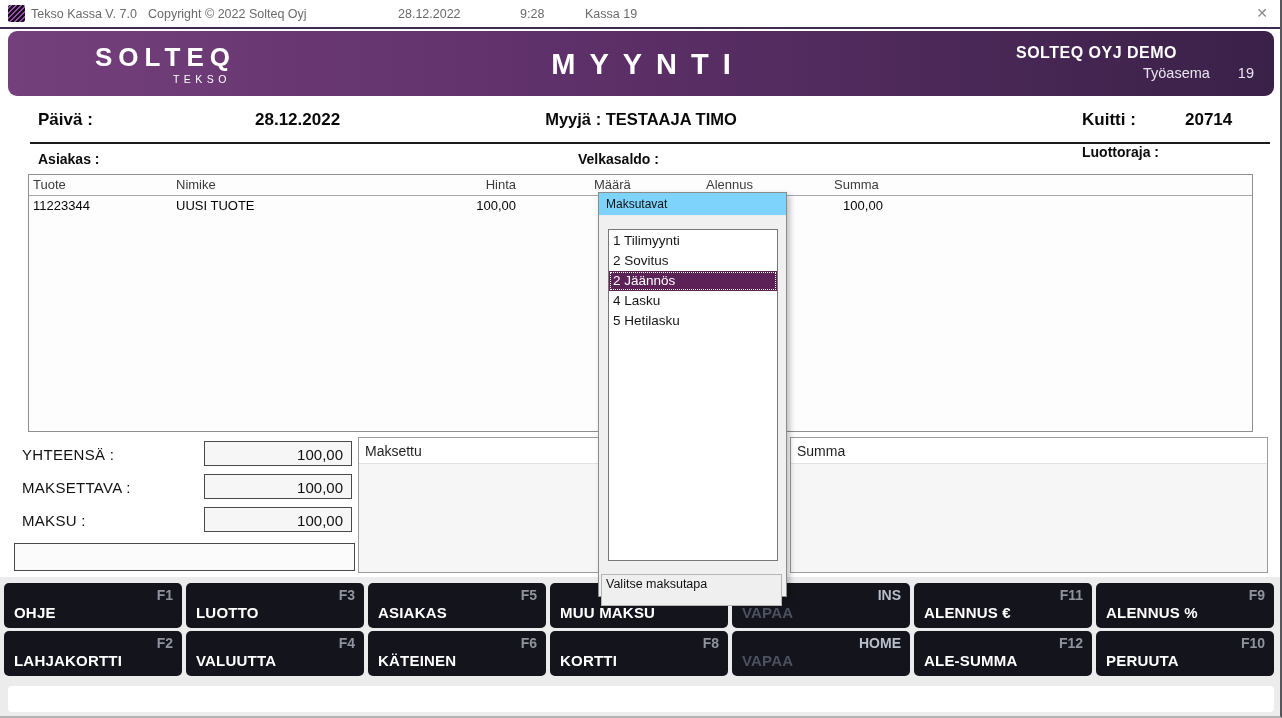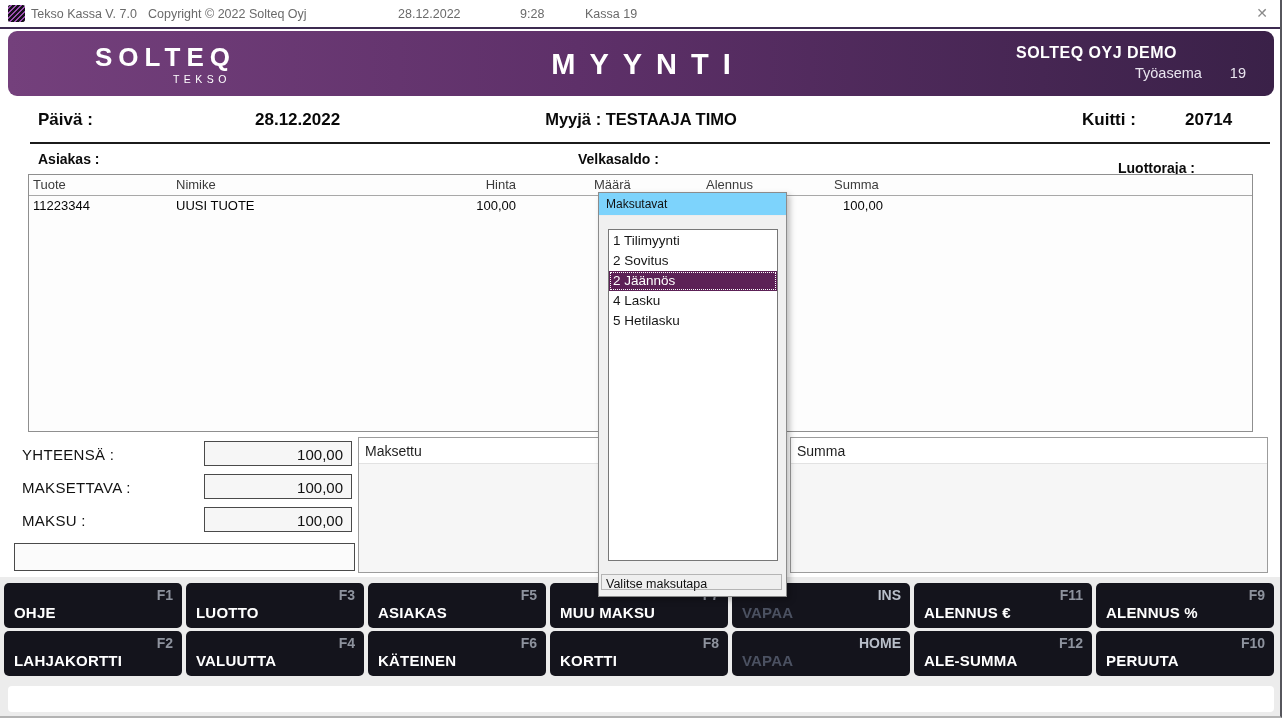--- a/index.html
+++ b/index.html
@@ -21,32 +21,32 @@
   
   .brand { position:absolute; left:8px; top:31px; width:1266px; height:65px; border-radius:9px;
            background:linear-gradient(90deg,#74407c 0%, #5e3069 45%, #3a2148 100%); color:#fff; }
   .logo { position:absolute; left:87px; top:11px; display:inline-block; }
   .logo-main { font-size:26px; font-weight:600; letter-spacing:6px; }
   .logo-sub { font-size:10.5px; letter-spacing:4.5px; text-align:right; padding-right:5px; margin-top:0; }
   .screen-title { position:absolute; left:0; right:0; top:17px; text-align:center;
                   font-size:29px; font-weight:bold; letter-spacing:14px; text-indent:14px; }
   .brand-right { position:absolute; right:0; top:13px; text-align:right; }
   .company { font-size:16px; font-weight:700; letter-spacing:.5px; padding-right:97px; }
-  .workstation { font-size:14.5px; color:#e9e5ef; margin-top:3px; padding-right:28px; }
+  .workstation { font-size:14.5px; color:#e9e5ef; margin-top:3px; padding-right:20px; }
   .workstation .ws-num { margin-left:28px; }
 
   
   .lbl-bold { position:absolute; font-weight:bold; font-size:17px; color:#090909; white-space:nowrap; }
   .paiva-l { left:38px; top:110px; } .paiva-v { left:255px; top:110px; }
   .seller-row { position:absolute; left:0; top:110px; width:1282px; text-align:center;
                 font-weight:bold; font-size:16.5px; color:#090909; }
   .kuitti-l { left:1082px; top:110px; } .kuitti-v { left:1185px; top:110px; }
   .info-sep { position:absolute; left:30px; top:142px; width:1240px; height:2px; background:#1b1b1b; }
   .lbl-small { position:absolute; font-weight:bold; font-size:14px; color:#0b0b0b; white-space:nowrap; }
-  .asiakas { left:38px; top:151px; } .velkasaldo { left:578px; top:151px; } .luottoraja { left:1082px; top:160px;margin-left:36px; }
+  .asiakas { left:38px; top:151px; } .velkasaldo { left:578px; top:151px; } .luottoraja { left:1082px; top:144px; }
 
   
   .items-panel { position:absolute; left:28px; top:174px; width:1225px; height:258px;
                  background:#fdfdfd; border:1px solid #8f8f8f; }
   .items-panel .hdr { position:absolute; top:2px; font-size:13px; color:#3c3c3c; white-space:nowrap; }
   .h-product { left:4px; } .h-name { left:147px; }
   .h-price { left:360px; width:127px; text-align:right; }
   .h-qty { left:565px; } .h-disc { left:677px; } .h-total { left:805px; }
   .hdr-line { position:absolute; left:0; top:20px; width:100%; height:1px; background:#a8a8a8; }
   .items-panel .cell { position:absolute; top:23px; font-size:13px; color:#050505; white-space:nowrap; }
@@ -88,21 +88,21 @@
   
   .dialog { position:absolute; left:598px; top:192px; width:189px; height:405px; z-index:50;
             background:#f0f0f0; border:1px solid #8c8c8c; box-shadow:3px 3px 6px rgba(0,0,0,.25); }
   .dialog-title { height:23px; background:#7dd3fc; border-bottom:1px solid #ececec;
                   font-size:12px; line-height:23px; padding-left:7px; color:#111; cursor:default; }
   .listbox { position:absolute; left:9px; top:36px; width:170px; height:332px;
              background:#fff; border:1px solid #777; padding-top:1px; }
   .list-item { height:20px; line-height:20px; padding-left:4px; font-size:13.5px; color:#161616;
                cursor:pointer; white-space:nowrap; }
   .list-item.selected { background:#5c2156; color:#fff; outline:1px dotted #fff; outline-offset:-2px; }
-  .dialog-status { position:absolute; left:2px; top:381px; width:181px; height:16px;
+  .dialog-status { position:absolute; left:2px; top:381px; width:181px; height:32px;
                    background:#efefef; border:1px solid #b5b5b5; font-size:12.5px;
                    line-height:18px; padding-left:4px; color:#111; }
 </style>
 </head>
 <body>
 
 <div class="window">
 
   <div class="titlebar">
     <div class="app-icon"></div>

